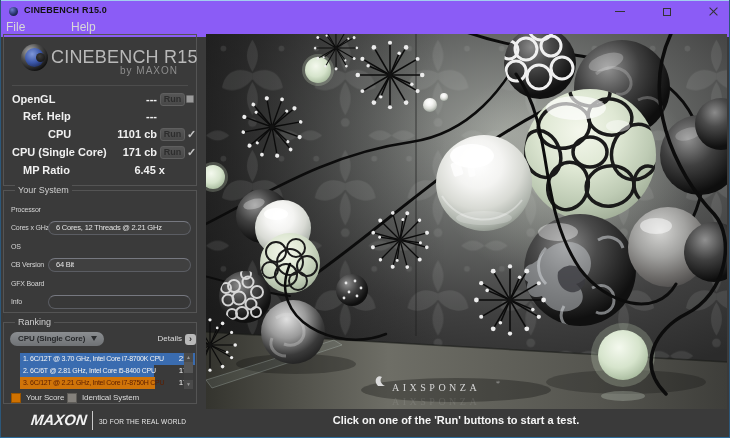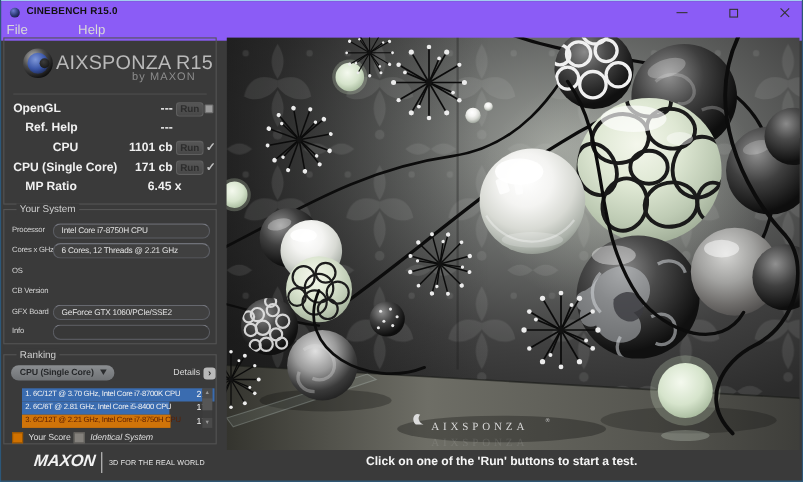--- a/index.html
+++ b/index.html
@@ -83,21 +83,21 @@
     </div>
 </div>
 
 <div class="menu-item abs" style="left:6px;">File</div>
 <div class="menu-item abs" style="left:25px;margin-left:46px;">Help</div>
 
 <div id="score-box" class="groupbox abs">
   <div id="cb-logo" class="abs" style="left:17px;top:9px;width:27px;height:27px;"></div>
   <div id="cb-logo-inner" class="abs" style="left:21px;top:13px;width:19px;height:19px;"></div>
   <div id="cb-logo-notch" class="abs" style="left:32px;top:18px;width:9px;height:9px;"></div>
-  <div class="abs" style="left:47px;top:12px;font-size:18px;color:#b9b9b9;letter-spacing:.2px;white-space:nowrap;">AIXSPONZA R15</div>
+  <div class="abs" style="left:47px;top:12px;font-size:18px;color:#b9b9b9;letter-spacing:.2px;white-space:nowrap;">CINEBENCH R15</div>
   <div class="abs" style="left:96px;top:30px;width:78px;text-align:right;font-size:10px;color:#8d8d8d;letter-spacing:1px;">by MAXON</div>
   <div class="abs" style="left:8px;top:50px;width:176px;height:1px;background:#4c4c4c;"></div>
 
   <div class="srow-label abs" style="left:8px;top:58px;">OpenGL</div>
   <div class="srow-value abs" style="top:58px;">---</div>
   <div class="runbtn abs" style="top:58px;">Run</div>
   <div class="abs" style="left:182px;top:60px;width:8px;height:8px;background:#9b9b9b;border:1px solid #6f6f6f;border-radius:1px;"></div>
 
   <div class="srow-label abs" style="left:19px;top:75px;">Ref. Help</div>
   <div class="srow-value abs" style="top:75px;">---</div>
@@ -112,27 +112,26 @@
   <div class="runbtn abs" style="top:111px;">Run</div>
   <div class="chk abs" style="top:111px;">✓</div>
 
   <div class="srow-label abs" style="left:19px;top:129px;">MP Ratio</div>
   <div class="srow-value abs" style="top:129px;width:81px;">6.45 x</div>
 </div>
 
 <div id="sys-box" class="groupbox abs">
   <div class="group-label">Your System</div>
   <div class="sys-label abs" style="top:12px;">Processor</div>
-  <div class="sys-field abs" style="top:12px;">Intel Core i7-8750H CPU</div>
   <div class="sys-label abs" style="top:30px;">Cores x GHz</div>
   <div class="sys-field abs" style="top:30px;">6 Cores, 12 Threads @ 2.21 GHz</div>
   <div class="sys-label abs" style="top:49px;">OS</div>
   <div class="sys-label abs" style="top:67px;">CB Version</div>
+  <div class="sys-field abs" style="top:67px;">64 Bit</div>
   <div class="sys-label abs" style="top:86px;">GFX Board</div>
-  <div class="sys-field abs" style="top:86px;">GeForce GTX 1060/PCIe/SSE2</div>
   <div class="sys-label abs" style="top:104px;">Info</div>
   <div class="sys-field abs" style="top:104px;background:#383838;"></div>
 </div>
 
 <div id="rank-box" class="groupbox abs">
   <div class="group-label">Ranking</div>
   <div id="rank-dropdown" class="abs">
     <span>CPU (Single Core)</span>
     <span class="arr"></span>
   </div>
@@ -155,21 +154,21 @@
     <div class="rscore">171</div>
   </div>
   <div id="rank-scrollbar" class="abs">
     <div class="sb-btn abs" style="top:0;">▲</div>
     <div id="sb-thumb" class="abs"></div>
     <div class="sb-btn abs" style="top:27px;">▼</div>
   </div>
   <div class="legend-sq abs" style="left:7px;background:#cf7100;border:1px solid #9a5500;"></div>
   <div class="legend-label abs" style="left:22px;">Your Score</div>
   <div class="legend-sq abs" style="left:63px;background:#84817c;border:1px solid #5f5d59;"></div>
-  <div class="legend-label abs" style="left:78px;font-style:italic;">Identical System</div>
+  <div class="legend-label abs" style="left:78px;">Identical System</div>
 </div>
 
 <div id="maxon-logo" class="abs">MAXON</div>
 <div id="maxon-divider" class="abs"></div>
 <div id="maxon-tagline" class="abs">3D FOR THE REAL WORLD</div>
 <div id="status-text" class="abs">Click on one of the 'Run' buttons to start a test.</div>
 
 <svg id="scene" class="abs" viewBox="0 0 521 375">
   <defs>
     <radialGradient id="wallGrad" cx="58%" cy="30%" r="78%">

